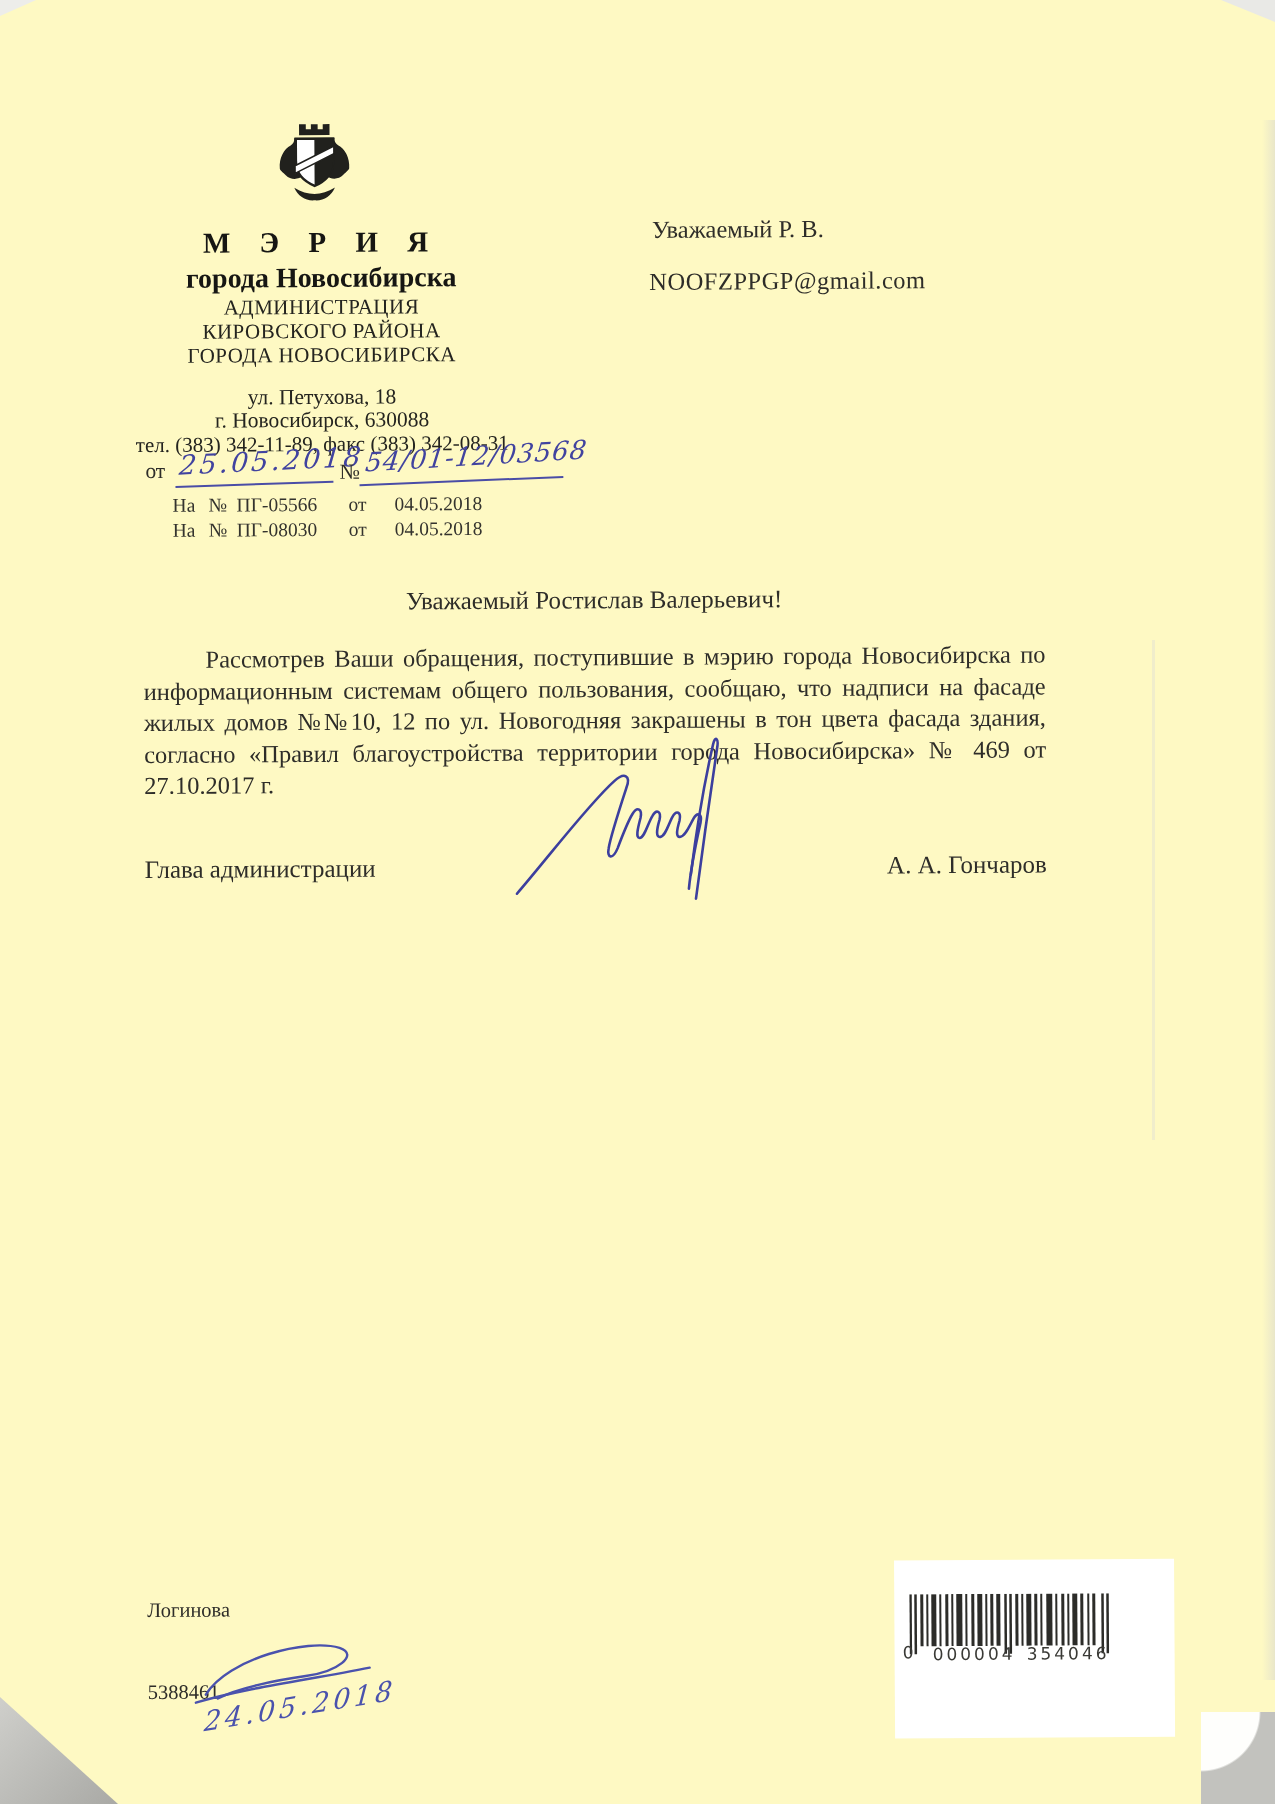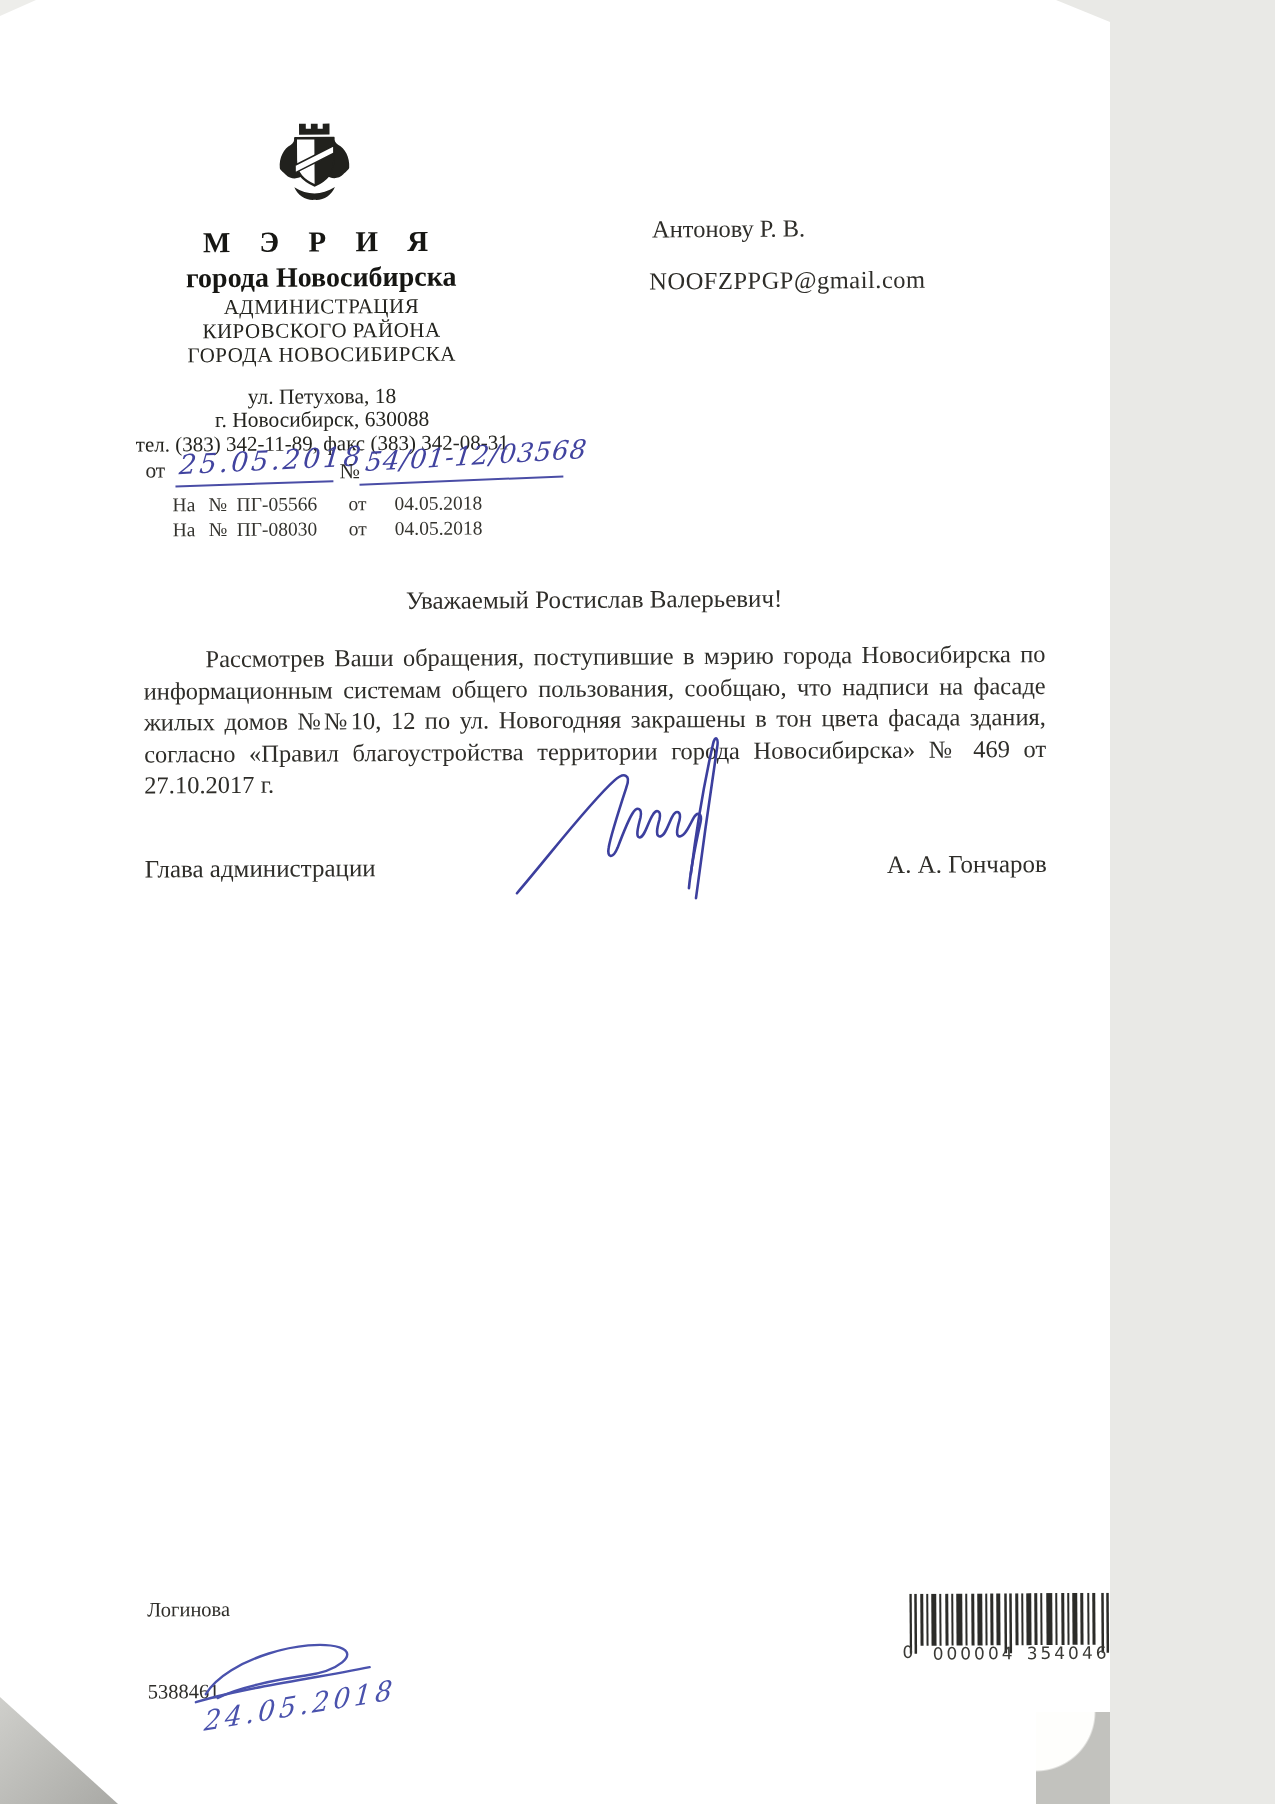--- a/index.html
+++ b/index.html
@@ -1,17 +1,17 @@
 <!DOCTYPE html>
 <html><head>
 <meta charset="utf-8">
 <style>
   html,body{margin:0;padding:0;background:#e9e9e6;}
   .page{
-    position:relative;width:1110px;height:1804px;background:#ffffff;overflow:hidden;
+    position:relative;width:1275px;height:1804px;background:#fef9c3;overflow:hidden;
     font-family:"Liberation Serif","DejaVu Serif",serif;color:#2e2d29;
   }
   .content{position:absolute;inset:0;transform:rotate(-0.35deg);transform-origin:50% 50%;}
   .abs{position:absolute;}
   
   .lh{left:100px;width:450px;text-align:center;color:#24241f;}
   .org1{top:224px;font-weight:bold;font-size:29px;letter-spacing:11px;color:#161613;}
   .org2{top:260px;font-weight:bold;font-size:28px;color:#161613;}
   .org3{top:293px;font-size:21px;letter-spacing:0.5px;}
   .org4{top:317px;font-size:21px;letter-spacing:0.5px;}
@@ -102,21 +102,21 @@
     <div class="abs hw out-num">54/01-12/03568</div>
     <div class="abs uline ul2"></div>
 
     <div class="abs ref ref1">
       <span class="p">На</span><span class="nl">№</span><span class="num">ПГ-05566</span><span class="fl">от</span><span>04.05.2018</span>
     </div>
     <div class="abs ref ref2">
       <span class="p">На</span><span class="nl">№</span><span class="num">ПГ-08030</span><span class="fl">от</span><span>04.05.2018</span>
     </div>
 
-    <div class="abs rcpt-name">Антонову Р. В.</div>
+    <div class="abs rcpt-name">Уважаемый Р. В.</div>
     <div class="abs rcpt-email">NOOFZPPGP@gmail.com</div>
 
     <div class="abs salutation">Уважаемый Ростислав Валерьевич!</div>
     <div class="abs body-text">Рассмотрев Ваши обращения, поступившие в мэрию города Новосибирска по информационным системам общего пользования, сообщаю, что надписи на фасаде жилых домов №№10, 12 по ул. Новогодняя закрашены в тон цвета фасада здания, согласно «Правил благоустройства территории города Новосибирска» № 469 от 27.10.2017 г.</div>
 
     <div class="abs sign-title">Глава администрации</div>
     <div class="abs sign-name">А. А. Гончаров</div>
     <svg class="abs sig-svg" width="235" height="178" viewBox="0 0 235 178">
       <g fill="none" stroke="#3c3f9e" stroke-width="2.6" stroke-linecap="round">
         <path d="M12,160 C45,122 85,70 110,48 C120,39 127,42 122,55 C114,79 106,103 104,115 C102,125 108,127 113,115 C118,102 123,89 128,81 C133,73 138,76 136,85 C133,96 131,105 135,105 C140,105 143,91 148,83 C152,76 157,78 155,87 C152,97 151,105 156,104 C161,103 164,91 168,84 C172,77 177,79 175,88 C172,98 171,105 176,104 C181,103 185,93 189,86 C193,79 198,81 196,90 C191,112 186,136 184,156"></path>

